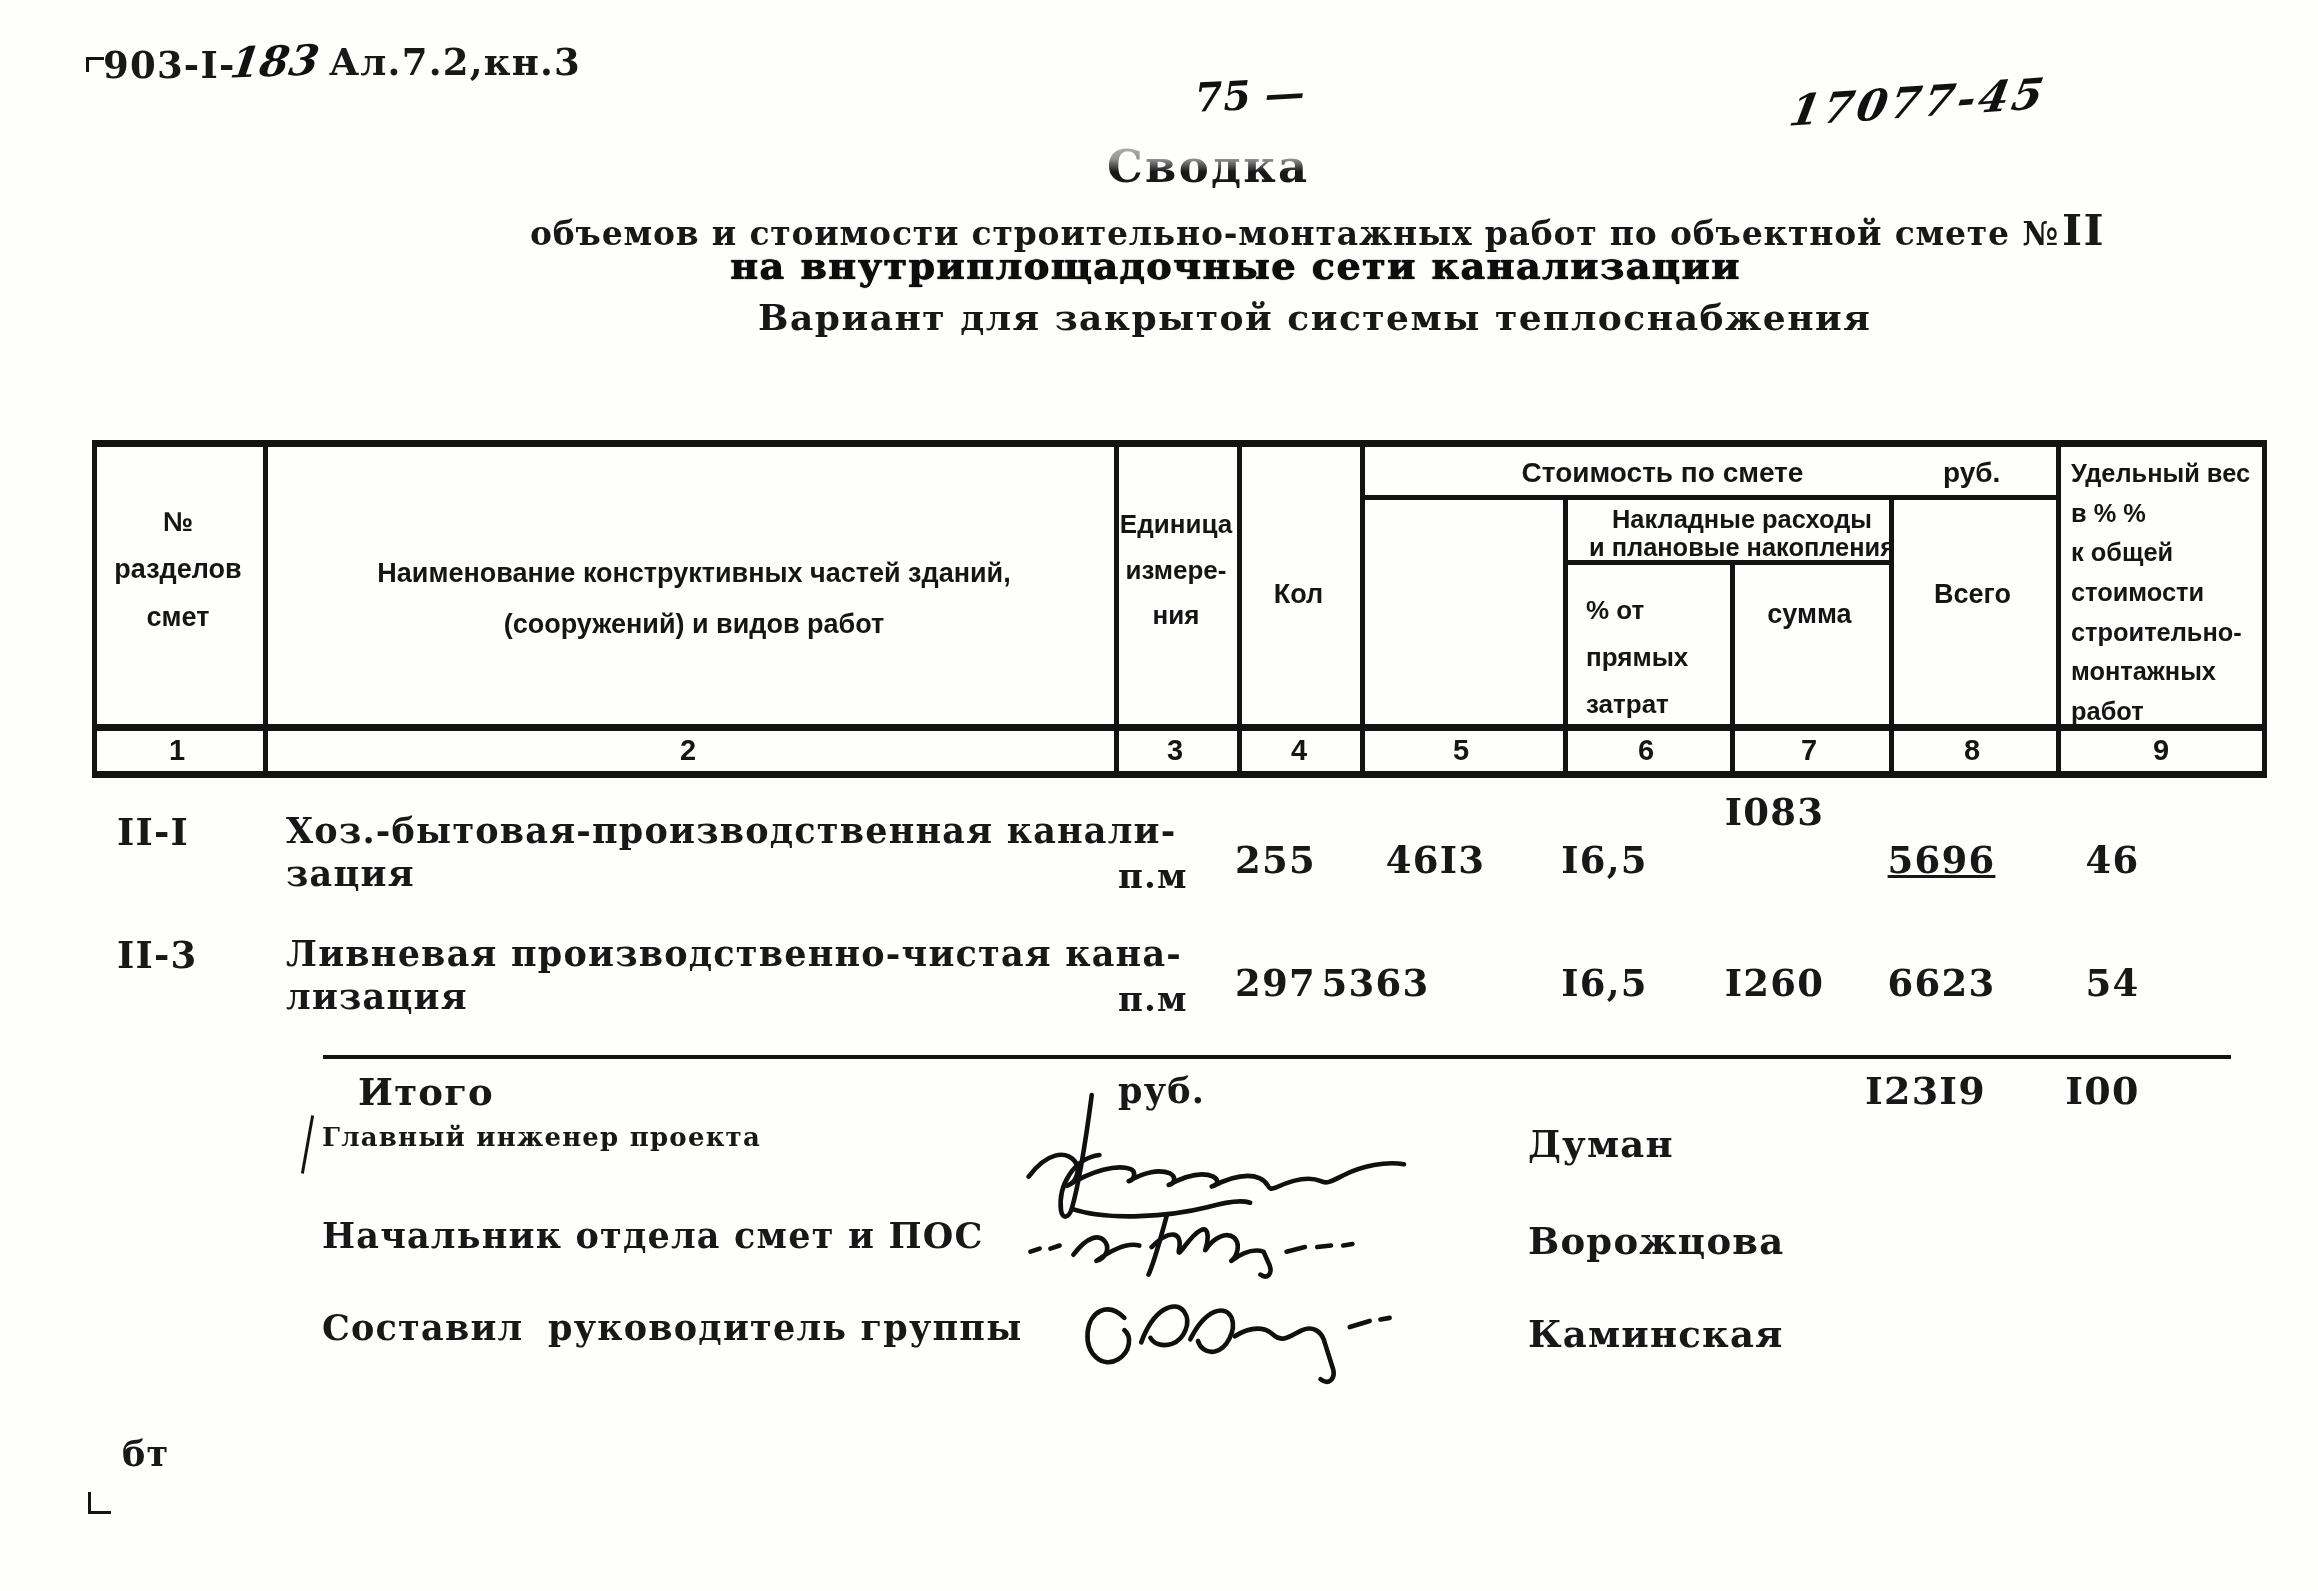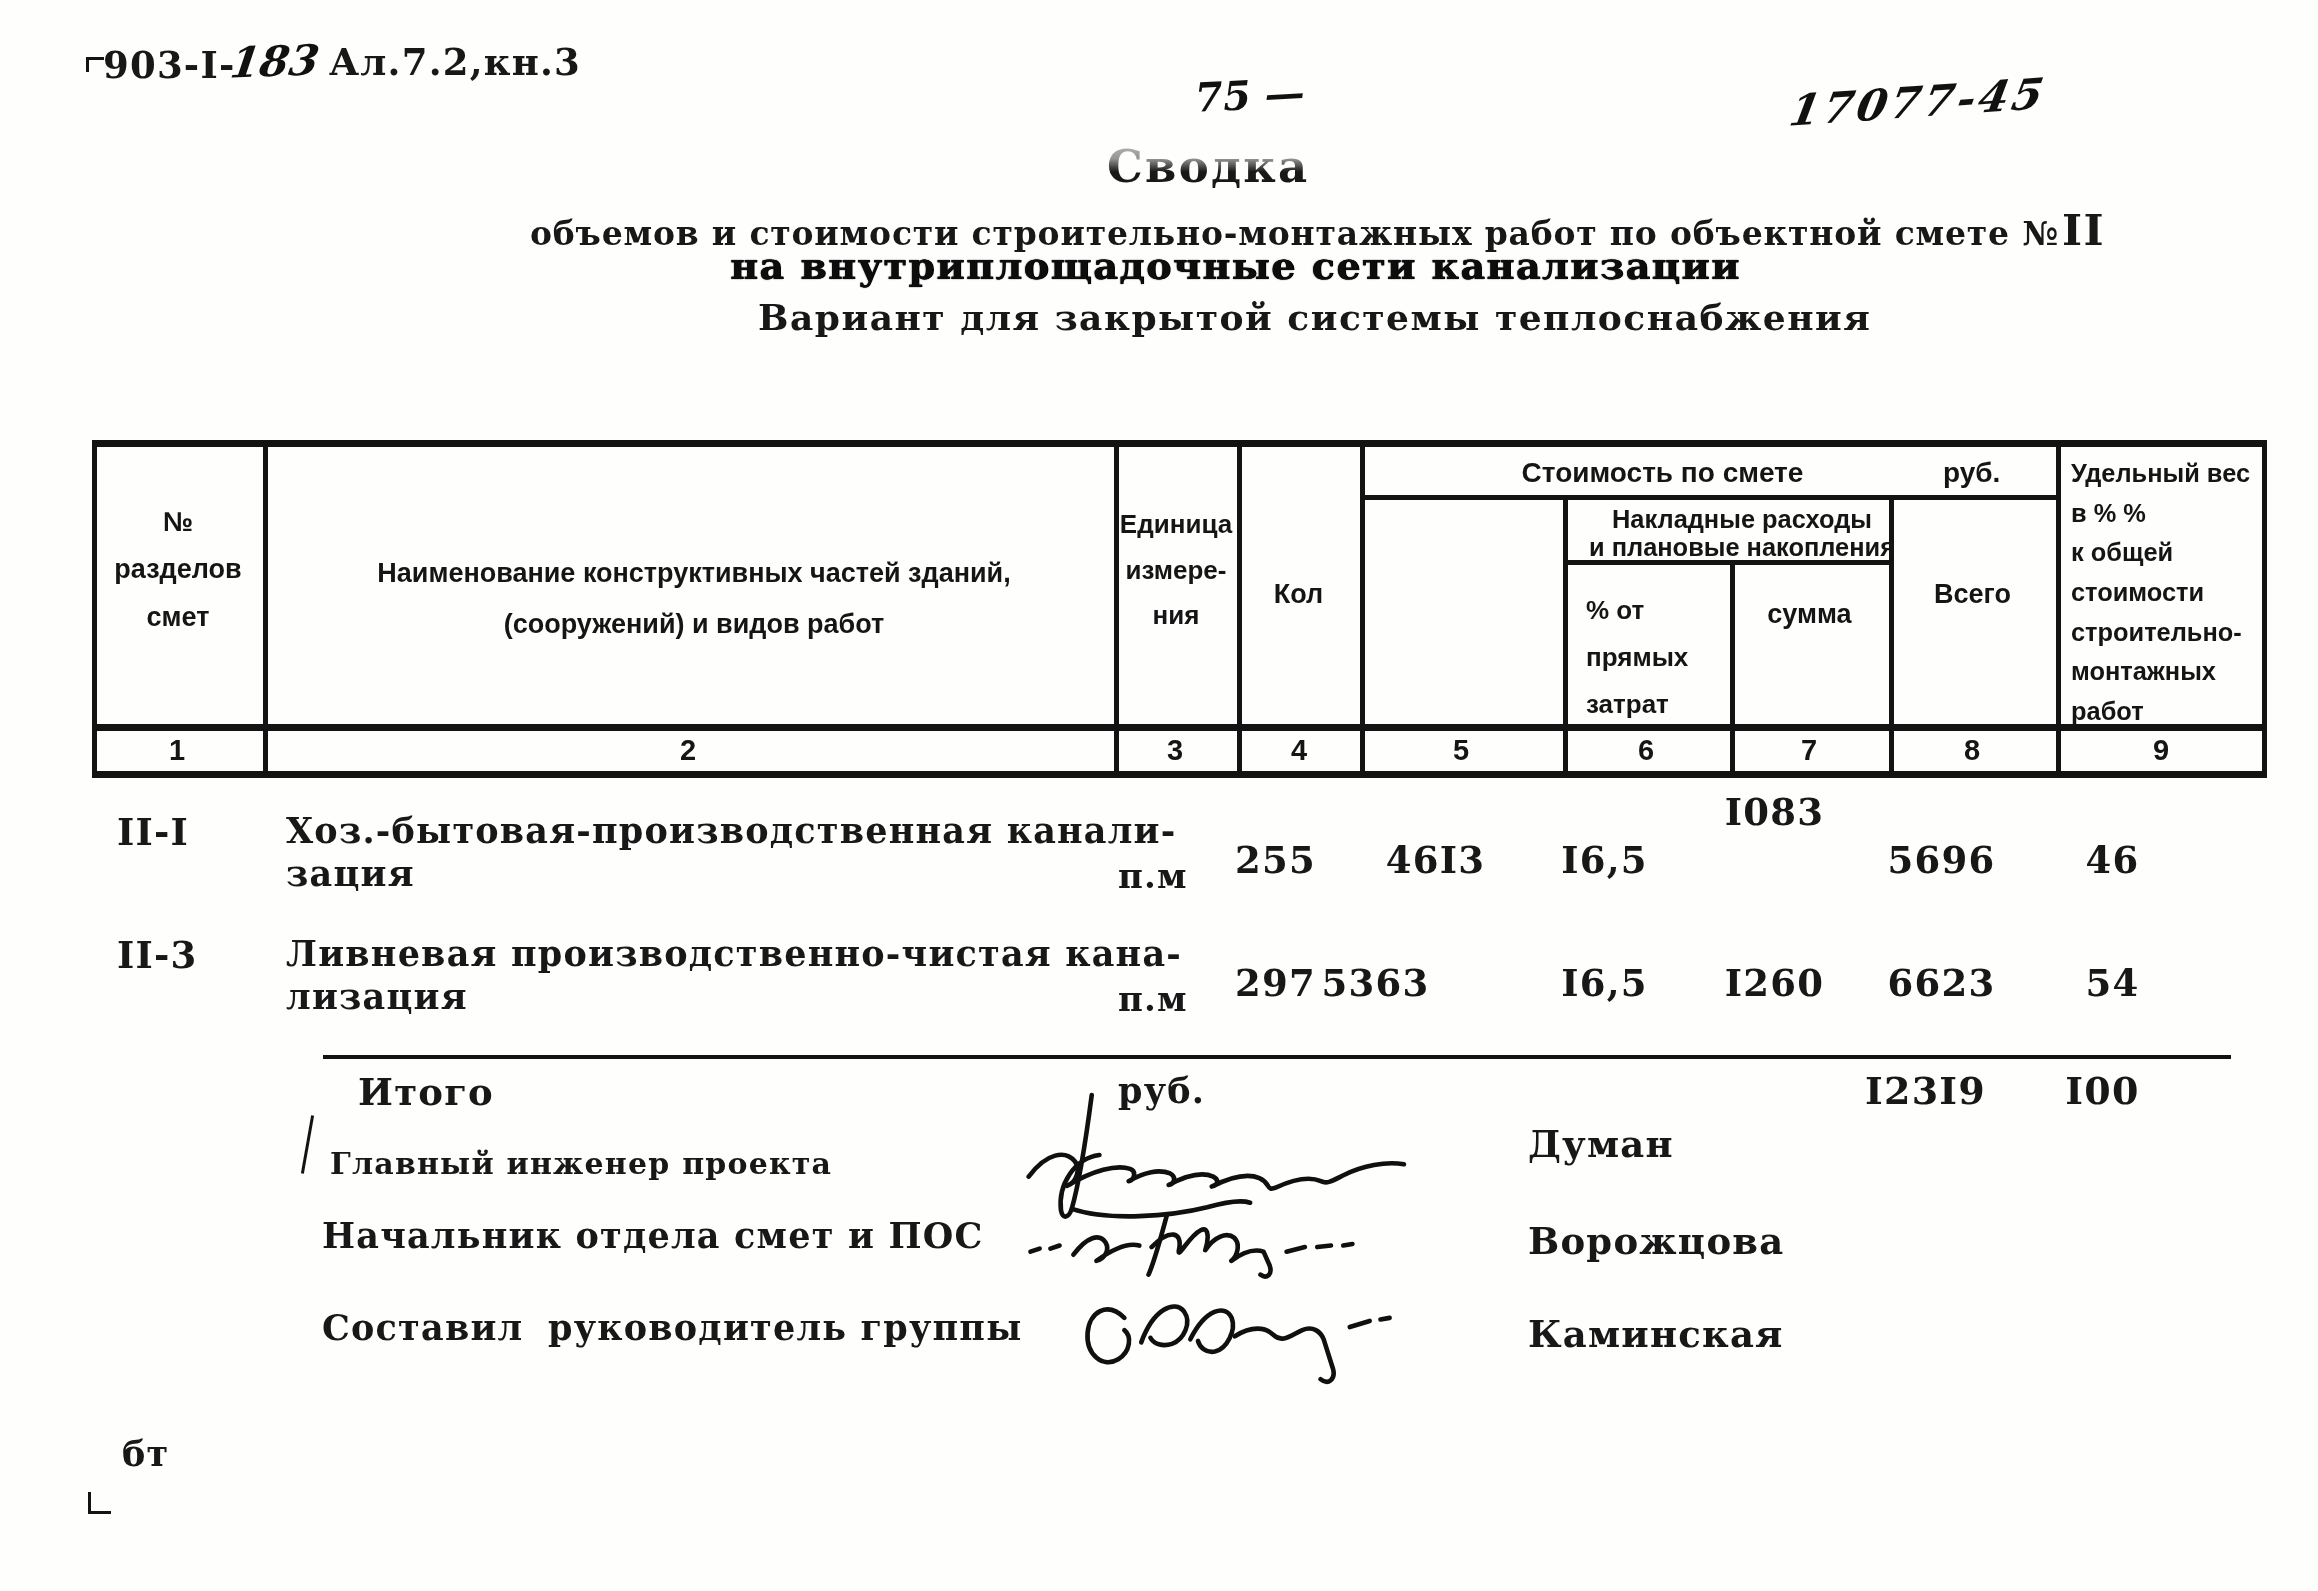--- a/index.html
+++ b/index.html
@@ -111,21 +111,21 @@
 
   <div>
     <div class="abs typed" style="left:117px;top:810px;font-size:37px;">II-I</div>
     <div class="abs typed" style="left:286px;top:810px;font-size:35px;">Хоз.-бытовая-производственная канали-</div>
     <div class="abs typed" style="left:286px;top:853px;font-size:35px;">зация</div>
     <div class="abs typed" style="left:1118px;top:856px;font-size:34px;">п.м</div>
     <div class="abs typed num" style="left:1191px;top:838px;">255</div>
     <div class="abs typed num" style="left:1351px;top:838px;">46I3</div>
     <div class="abs typed num" style="left:1520px;top:838px;">I6,5</div>
     <div class="abs typed num" style="left:1690px;top:790px;">I083</div>
-    <div class="abs typed num" style="left:1857px;top:838px;">5696</div>
+    <div class="abs typed num" style="left:1857px;top:838px;text-decoration:underline;">5696</div>
     <div class="abs typed num" style="left:2028px;top:838px;">46</div>
   </div>
 
   <div>
     <div class="abs typed" style="left:117px;top:933px;font-size:37px;">II-3</div>
     <div class="abs typed" style="left:286px;top:933px;font-size:35px;">Ливневая производственно-чистая кана-</div>
     <div class="abs typed" style="left:286px;top:976px;font-size:35px;">лизация</div>
     <div class="abs typed" style="left:1118px;top:979px;font-size:34px;">п.м</div>
     <div class="abs typed num" style="left:1191px;top:961px;">297</div>
     <div class="abs typed num" style="left:1291px;top:961px;">5363</div>
@@ -136,21 +136,21 @@
   </div>
 
   <div class="hline" style="left:323px;top:1055px;width:1908px;height:3.8px;"></div>
   <div class="abs typed" style="left:358px;top:1070px;font-size:37px;">Итого</div>
   <div class="abs typed" style="left:1118px;top:1070px;font-size:35px;">руб.</div>
   <div class="abs typed num" style="left:1841px;top:1068px;font-size:38px;">I23I9</div>
   <div class="abs typed num" style="left:2018px;top:1068px;font-size:38px;">I00</div>
 
   <div class="abs" style="left:306px;top:1115px;width:3.1px;height:59px;background:#131313;transform:rotate(10deg);"></div>
 
-  <div class="abs typed" style="left:330px;top:1122px;font-size:30px;margin-top:24px;">Главный инженер проекта</div>
+  <div class="abs typed" style="left:322px;top:1122px;font-size:26px;">Главный инженер проекта</div>
   <svg class="sig" style="left:1001px;top:1084px;" width="446" height="139" viewBox="0 0 580 180">
     <path d="M118,14 C112,60 104,120 92,162 C88,174 80,176 78,164 C74,130 96,96 128,92"></path>
     <path d="M36,120 C60,88 84,86 96,100 C104,110 98,128 86,132 C120,112 150,104 168,110 C176,113 174,124 166,126 C186,114 206,110 220,116 C228,120 226,130 218,131 C242,118 262,114 276,120 C284,124 282,132 274,133 C300,120 322,116 336,122 C352,129 344,140 358,134 C380,124 402,120 416,126 C424,130 430,126 446,118 C470,106 500,100 524,104"></path>
     <path d="M92,162 C140,178 220,172 268,160 C296,152 312,150 324,154"></path>
   </svg>
   <div class="abs typed" style="left:1528px;top:1122px;font-size:37px;">Думан</div>
 
   <div class="abs typed" style="left:322px;top:1215px;font-size:35px;">Начальник отдела смет и ПОС</div>
   <svg class="sig" style="left:1016px;top:1198px;" width="400" height="92" viewBox="0 0 520 120">
     <path d="M18,70 L30,66 M44,66 L56,62"></path>

